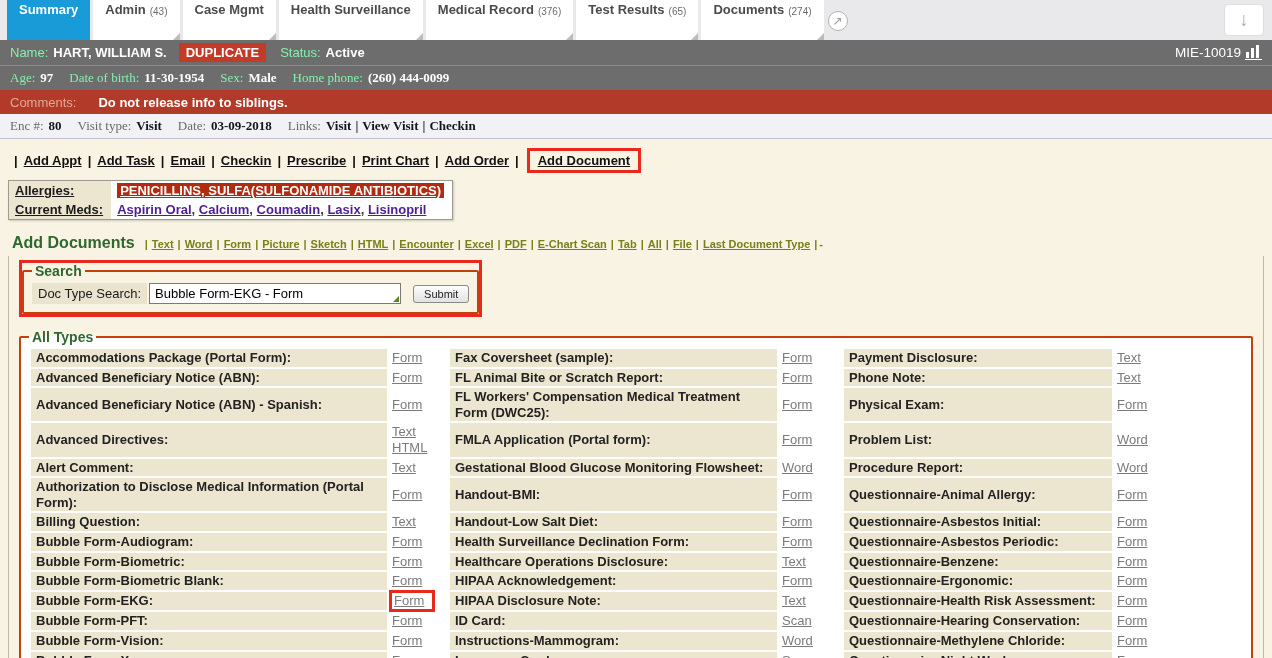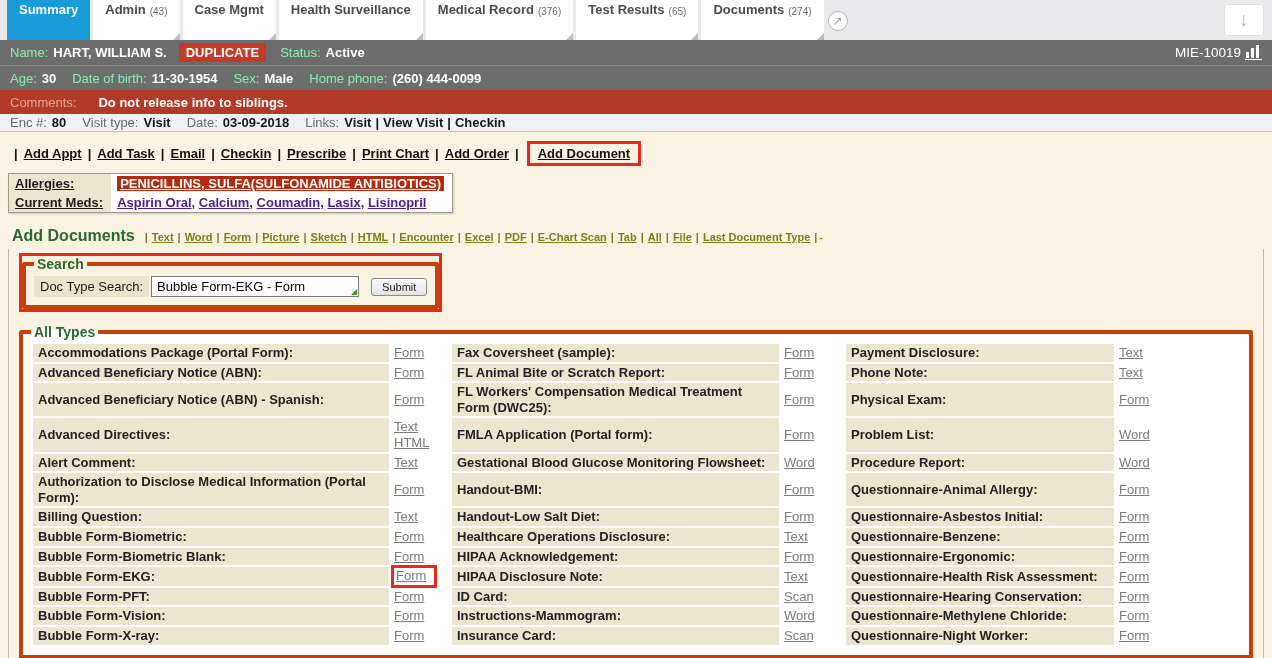--- a/index.html
+++ b/index.html
@@ -46,33 +46,33 @@
     background:#fff;border:1px solid #dedee1;border-radius:4px;
     display:flex;align-items:center;justify-content:center;
     color:#a7abb2;font-size:19px;font-weight:bold;
   }
   
   .hdr-row{display:flex;align-items:center;padding:0 10px;font-size:13px;white-space:nowrap;}
   .row-name{height:26px;background:#6d6d6d;border-bottom:1px solid #8a8a8a;}
   .row-demo{height:24px;background:#6d6d6d;}
   .glabel{color:#86efac;margin-right:5px;}
   .gval{color:#fff;font-weight:bold;}
-  .pair{margin-right:16px;display:flex;align-items:flex-end;}
+  .pair{margin-right:16px;display:flex;align-items:flex-end;font-family:Liberation Serif, serif;}
   .dup-badge{
     background:var(--badge-red);color:#ffffff;font-weight:bold;
     padding:2px 7px;margin:0 14px 0 12px;border-radius:1px;font-size:13px;
   }
   .hdr-right{margin-left:auto;display:flex;align-items:center;gap:4px;color:#fff;font-size:13.5px;}
   .chart-icon{border-bottom:1px solid #fff;padding-bottom:1px;display:flex;}
   
   .row-comments{height:24px;background:var(--alert-red);}
   .c-label{color:#e2a796;margin-right:22px;}
   .c-val{color:#fff;font-weight:bold;}
   
-  .row-enc{height:18px;background:#f1f1f6;border-bottom:1px solid #c3c3c9;}
+  .row-enc{height:25px;background:#f1f1f6;border-bottom:1px solid #c3c3c9;}
   .elabel{color:#6a6a6a;margin-right:5px;}
   .eval{color:#15151f;font-weight:bold;}
   .enc-links a{color:#15151f;font-weight:bold;text-decoration:none;}
   .enc-links .pipe{color:#15151f;font-weight:bold;margin:0 4px;}
   
   .content{padding-top:9px;}
   .actions{margin:0 0 7px 8px;font-size:13px;font-weight:bold;color:#111;}
   .actions a{color:#111;text-decoration:underline;cursor:pointer;}
   .actions .pipe{margin:0 6px;text-decoration:none;}
   .annot-inline{display:inline-block;border:3px solid var(--annot-red);padding:2px 8px;margin-left:2px;}
@@ -90,28 +90,28 @@
   .meds .comma{color:#3d3d3d;}
   
   .adddocs-header{margin:10px 0 4px 12px;display:flex;align-items:baseline;}
   .adddocs-title{color:var(--green);font-weight:bold;font-size:16px;}
   .type-links{font-size:11px;font-weight:bold;color:var(--olive);margin-left:8px;}
   .type-links a{color:var(--olive);text-decoration:underline;margin:0 2px;cursor:pointer;}
   .type-links .pipe{margin:0 2px;}
   
   .panel{margin:0 8px;border:1px solid #bcbcae;border-top:none;padding:4px 10px 10px;}
   .annot-block{display:inline-block;border:3px solid var(--annot-red);}
-  fieldset{border:4px solid #c2410c;margin:0;padding:2px 8px 8px;border-radius:2px;}
+  fieldset{border:2px solid #c2410c;margin:0;padding:2px 8px 8px;border-radius:2px;}
   legend{color:var(--green);font-weight:bold;font-size:14px;padding:0 3px;}
   .search-fs{min-width:392px;}
   .search-row{display:flex;align-items:center;margin-top:2px;font-size:13px;}
   .search-label{background:#eae3cd;padding:3px 6px;color:#1a1a1a;text-align:center;}
   .input-wrap{position:relative;margin-left:2px;display:inline-flex;}
   .input-wrap input{
-    width:208px;height:21px;border:1px solid #7a7a7a;font-size:13px;
+    width:252px;height:21px;border:1px solid #7a7a7a;font-size:13px;
     font-family:"Liberation Sans",sans-serif;padding:1px 5px;background:#fff;
   }
   .input-wrap::after{
     content:'';position:absolute;right:2px;bottom:2px;
     border-left:6px solid transparent;border-bottom:6px solid #4e8c1e;
   }
   .submit-btn{
     margin-left:12px;font-size:11px;font-family:"Liberation Sans",sans-serif;
     padding:2px 10px;border:1px solid #8a8a8a;border-radius:3px;
     background:linear-gradient(#fdfdfd,#e2e2e2);color:#222;cursor:pointer;
@@ -180,21 +180,21 @@
             <rect x="11" y="0" width="3" height="13"></rect>
           </g>
         </svg>
     </span>
   </span>
 </div>
 
 <div class="hdr-row row-demo">
   <span class="pair">
       <span class="glabel">Age:</span>
-      <span class="gval">30</span>
+      <span class="gval">97</span>
     </span>
   <span class="pair">
       <span class="glabel">Date of birth:</span>
       <span class="gval">11-30-1954</span>
     </span>
   <span class="pair">
       <span class="glabel">Sex:</span>
       <span class="gval">Male</span>
     </span>
   <span class="pair">
@@ -334,20 +334,30 @@
               <td class="lbl lbl1">Billing Question:</td>
               <td class="lnk lnk1"><a class="doc-link">Text</a></td>
               <td class="sp"></td>
               <td class="lbl lbl2">Handout-Low Salt Diet:</td>
               <td class="lnk lnk2"><a class="doc-link">Form</a></td>
               <td class="sp"></td>
               <td class="lbl lbl3">Questionnaire-Asbestos Initial:</td>
               <td class="lnk lnk3"><a class="doc-link">Form</a></td>
             </tr>
             <tr>
+              <td class="lbl lbl1">Bubble Form-Audiogram:</td>
+              <td class="lnk lnk1"><a class="doc-link">Form</a></td>
+              <td class="sp"></td>
+              <td class="lbl lbl2">Health Surveillance Declination Form:</td>
+              <td class="lnk lnk2"><a class="doc-link">Form</a></td>
+              <td class="sp"></td>
+              <td class="lbl lbl3">Questionnaire-Asbestos Periodic:</td>
+              <td class="lnk lnk3"><a class="doc-link">Form</a></td>
+            </tr>
+            <tr>
               <td class="lbl lbl1">Bubble Form-Biometric:</td>
               <td class="lnk lnk1"><a class="doc-link">Form</a></td>
               <td class="sp"></td>
               <td class="lbl lbl2">Healthcare Operations Disclosure:</td>
               <td class="lnk lnk2"><a class="doc-link">Text</a></td>
               <td class="sp"></td>
               <td class="lbl lbl3">Questionnaire-Benzene:</td>
               <td class="lnk lnk3"><a class="doc-link">Form</a></td>
             </tr>
             <tr>

